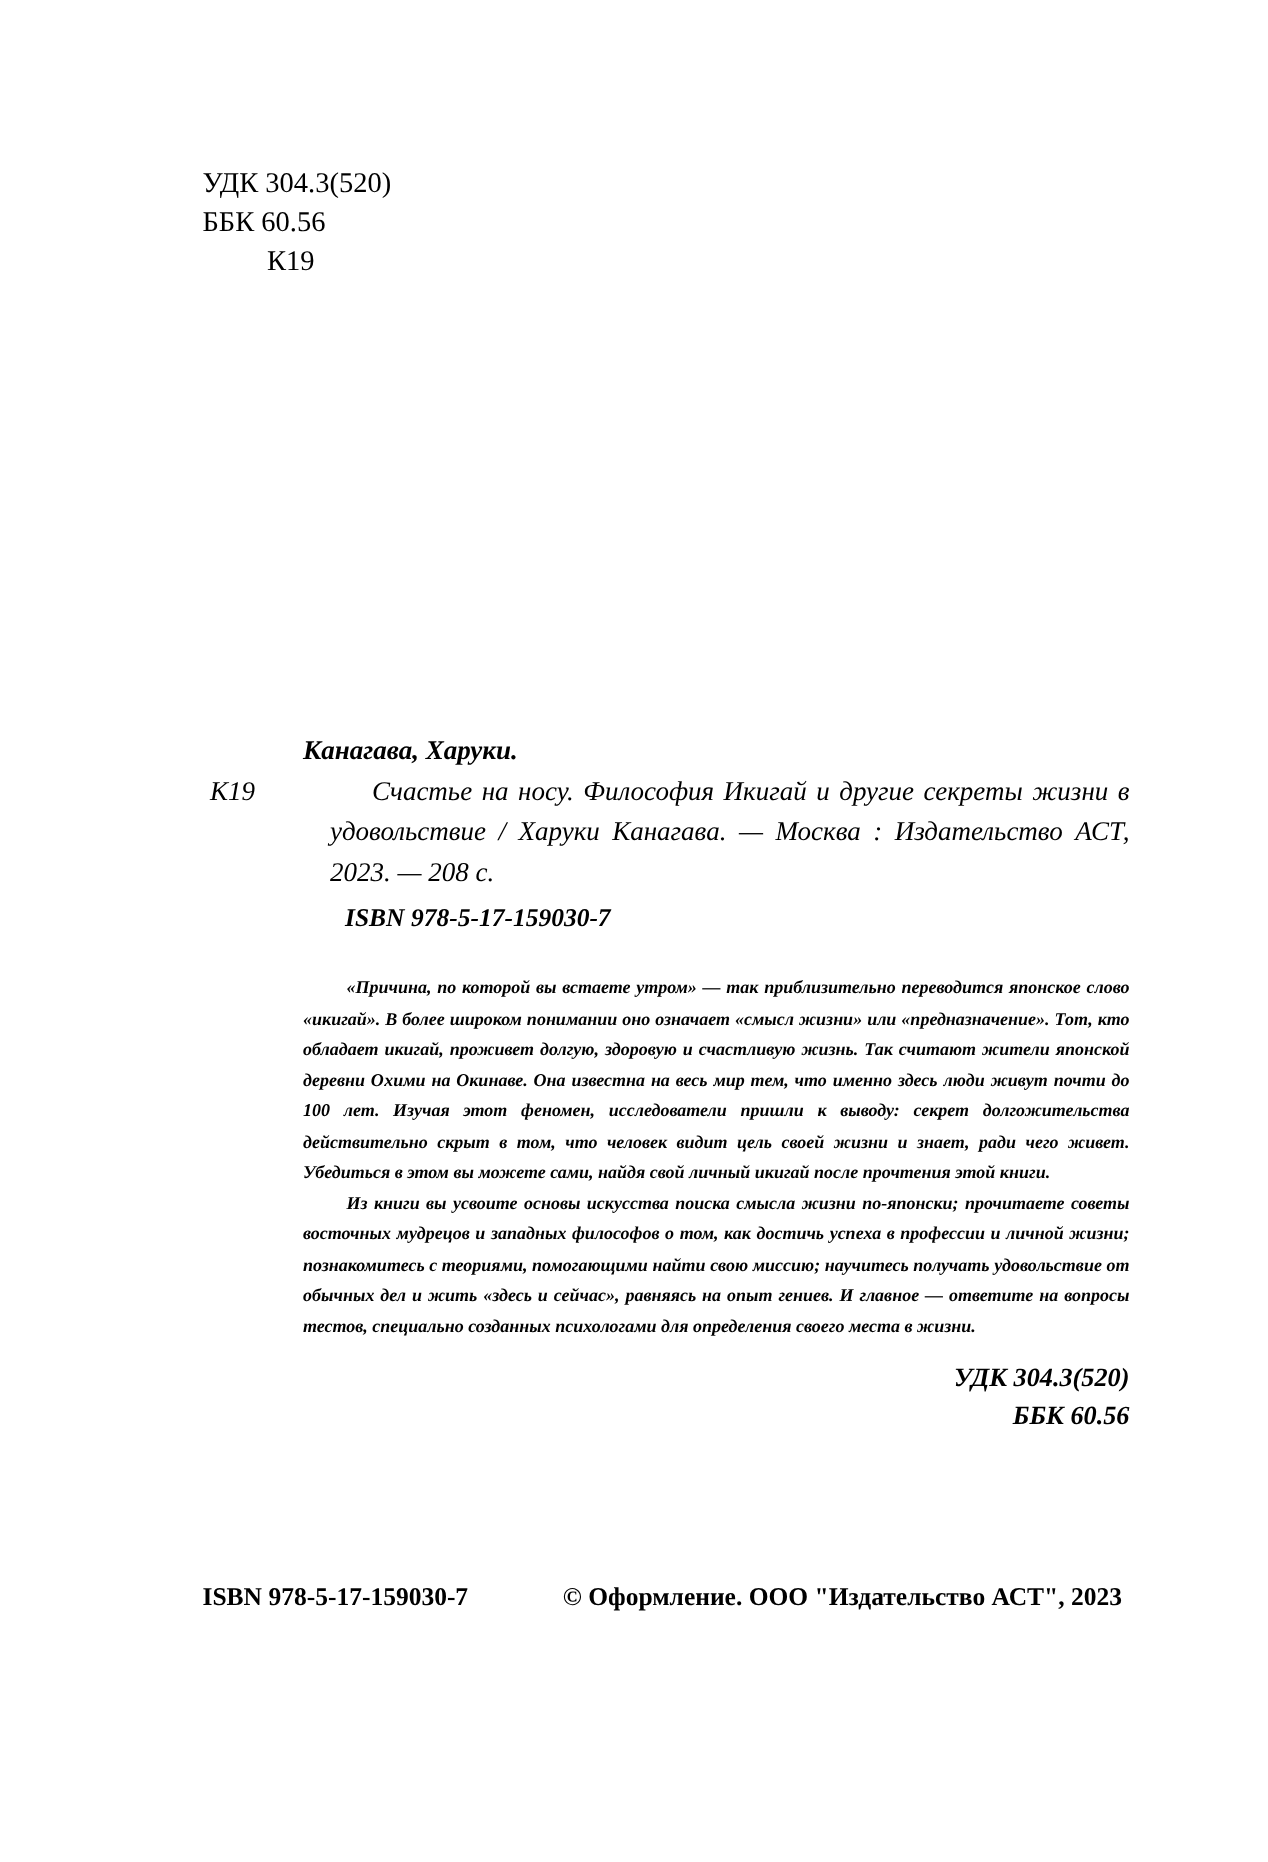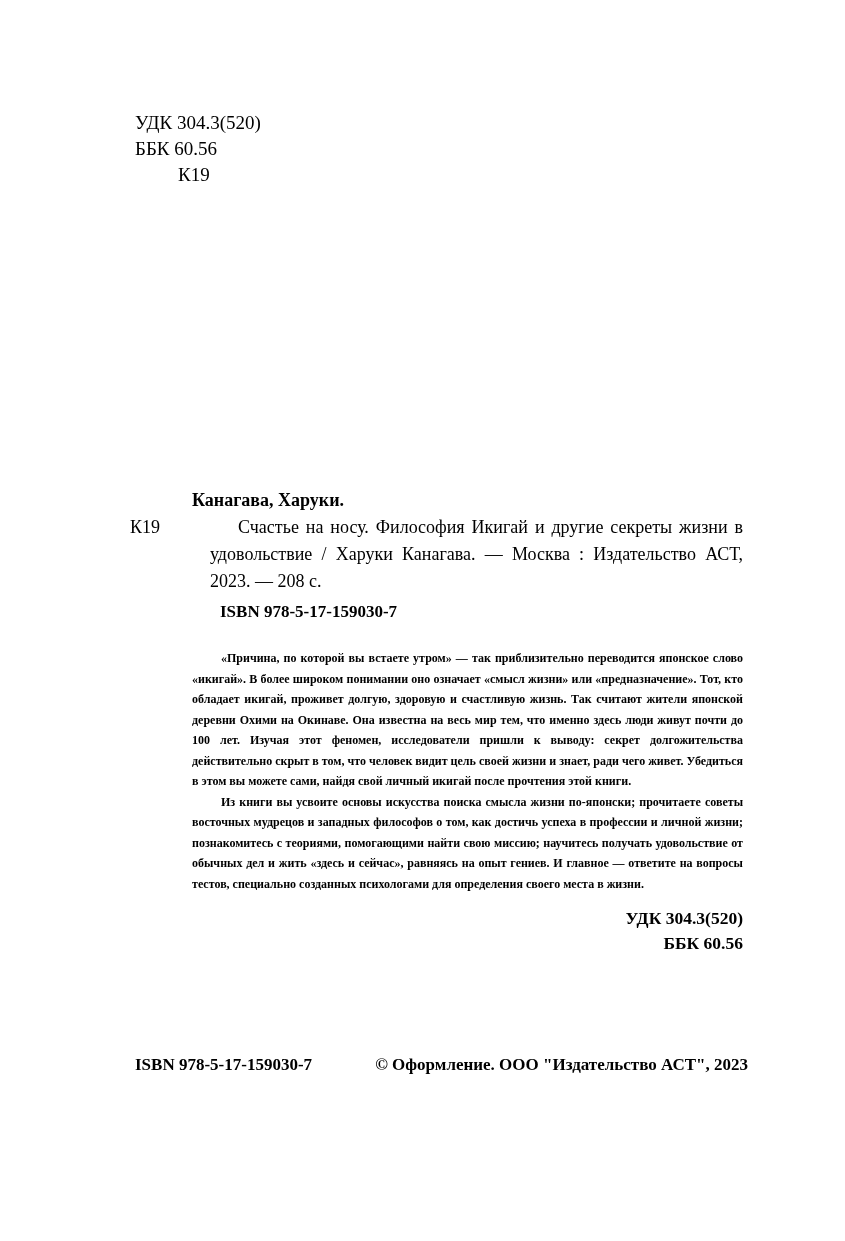--- a/index.html
+++ b/index.html
@@ -24,25 +24,26 @@
     font-size: 19px;
     line-height: 26px;
   }
   .top-block .author-sign {
     padding-left: 43px;
   }
 
   
   .catalog {
     position: absolute;
-    left: 130px;
+    left: 140px;
     top: 487px;
     width: 613px;
     font-size: 18px;
     line-height: 27px;
+    font-style: italic;
   }
   .catalog .author {
     margin-left: 62px;
     font-weight: bold;
   }
   .entry-row {
     position: relative;
   }
   .entry-row .entry-code {
     position: absolute;

